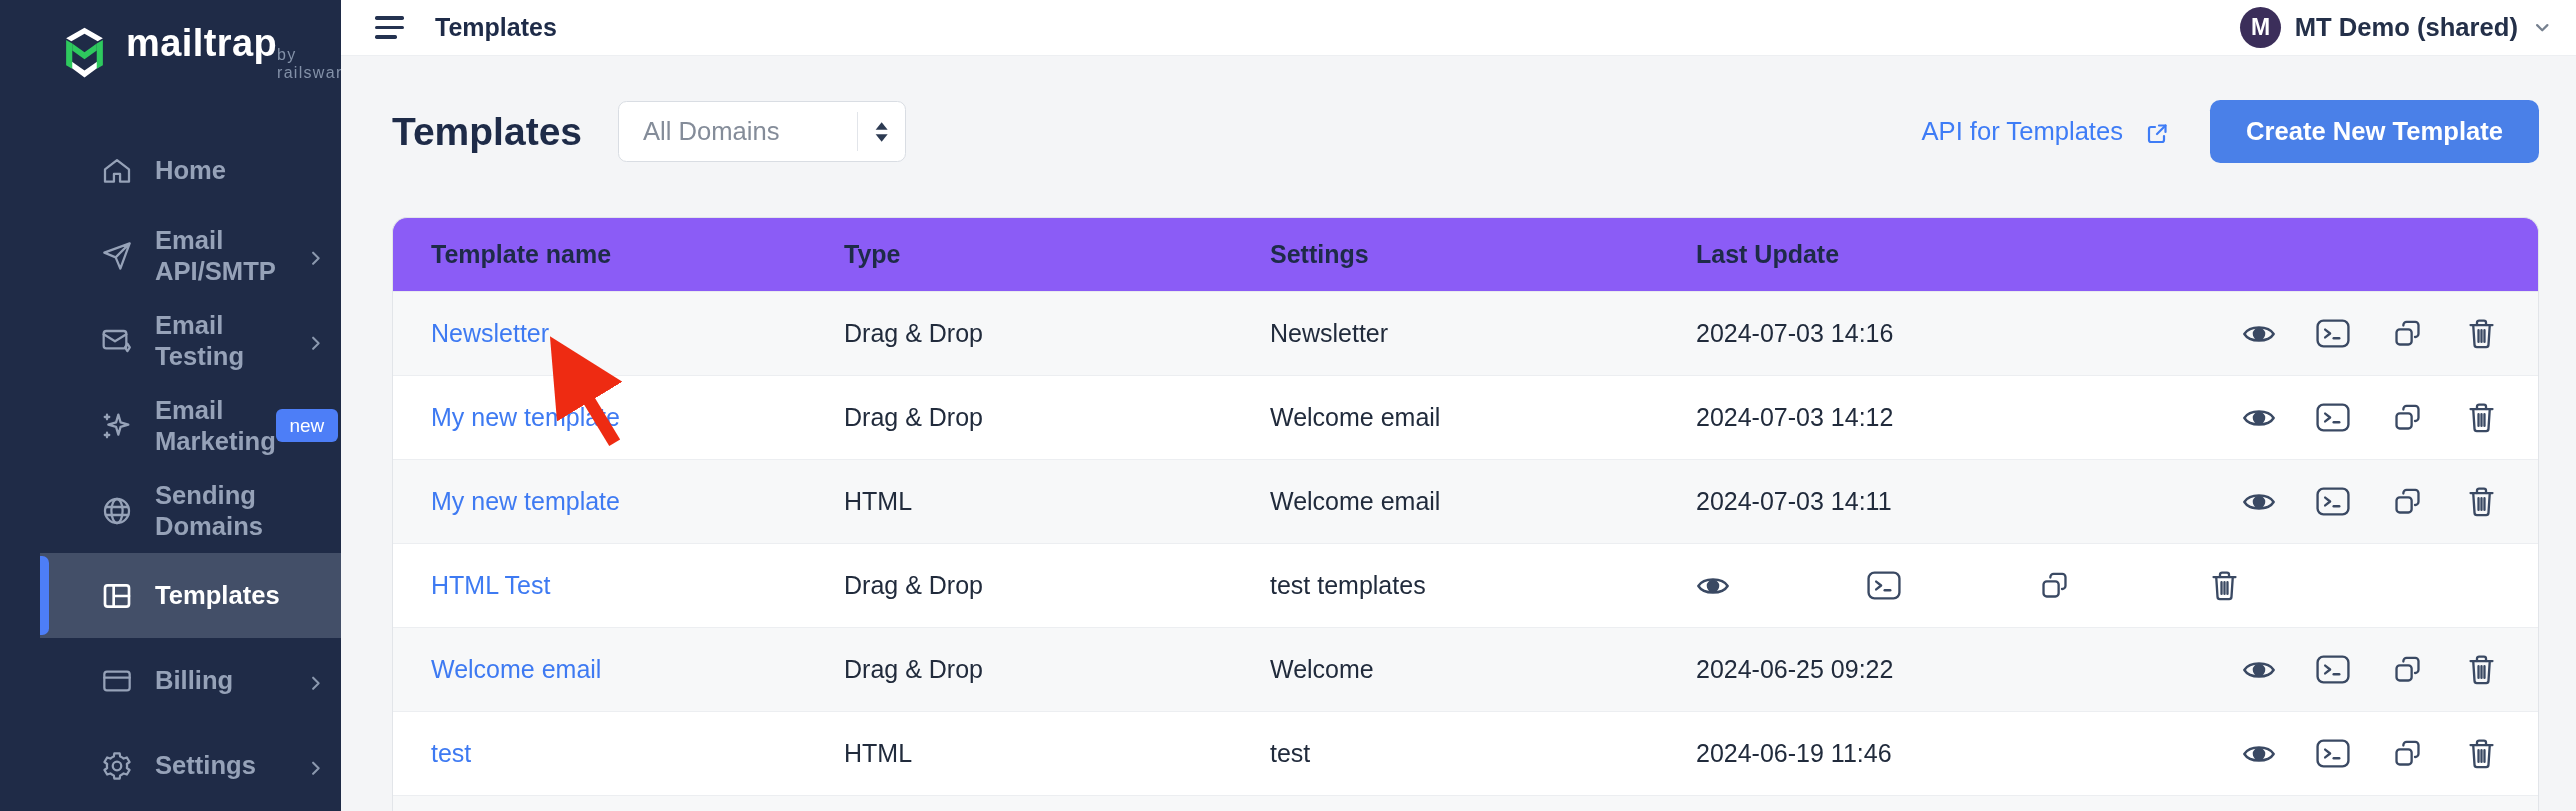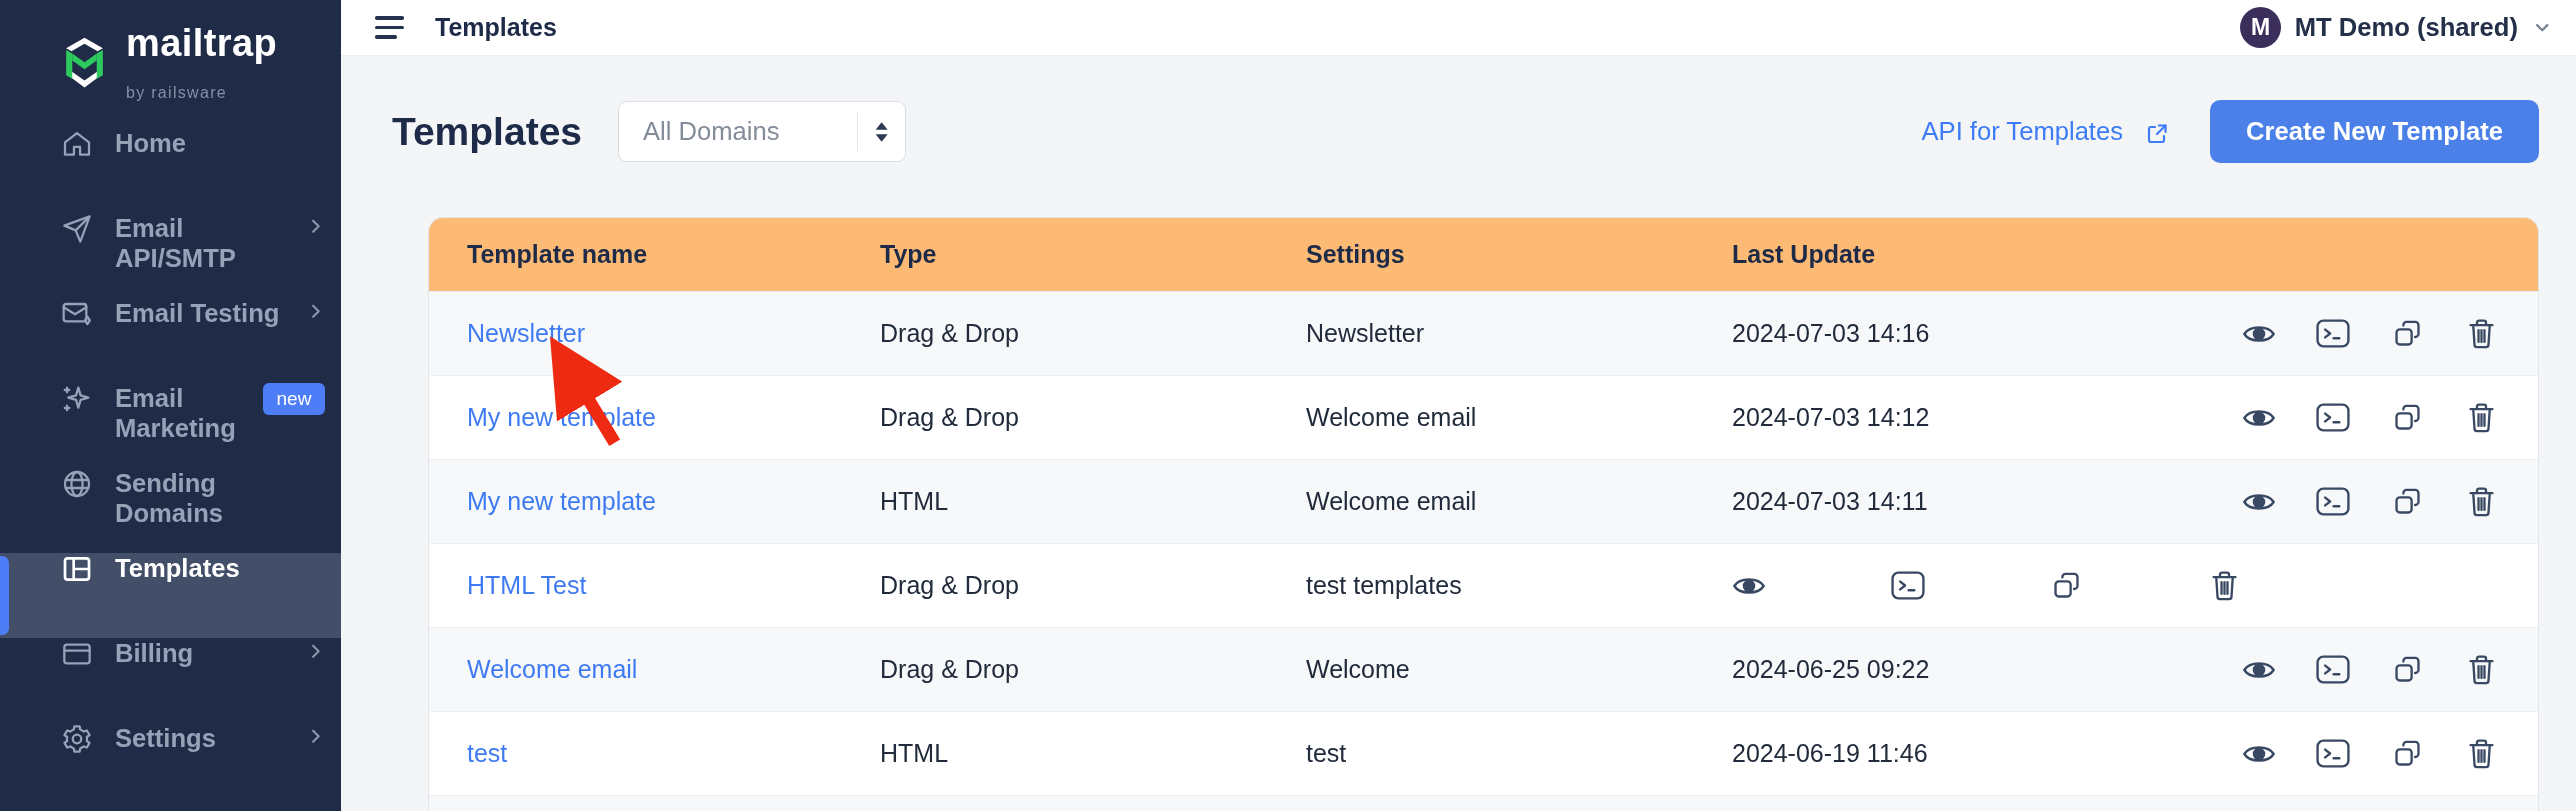--- a/index.html
+++ b/index.html
@@ -7,26 +7,26 @@
   body {
     width:2576px; height:811px; position:relative; overflow:hidden;
     font-family:"Liberation Sans", sans-serif;
     background:#f4f5f7;
     -webkit-font-smoothing:antialiased;
   }
   
   .sidebar { position:absolute; left:0; top:0; width:341px; height:811px; background:#1f2b47; }
   .logo { display:flex; align-items:center; gap:17px; padding:24px 0 0 60px; cursor:pointer; }
   .logo-mark { width:49px; height:56px; flex:none; }
-  .logo-text { display:flex; flex-direction:column; }
+  .logo-text { display:flex; flex-direction:row; }
   .brand { font-size:38px; font-weight:700; color:#ffffff; line-height:1; letter-spacing:0.4px; }
   .byline { font-size:16px; color:#8391a8; margin-top:22px; letter-spacing:1.3px; }
   .nav { position:absolute; top:128px; left:0; right:0; }
-  .nav-item { position:relative; height:85px; display:flex; align-items:flex-start;
-    padding:0 16px 0 61px; font-size:25.6px; font-weight:600; color:#96a2b8; cursor:pointer; }
+  .nav-item { position:relative; height:85px; display:flex; align-items:center;
+    padding:0 16px 0 61px; font-size:25.6px; font-weight:600; color:#96a2b8; cursor:pointer;margin-left:40px; }
   .nav-icon { width:32px; height:32px; margin-right:22px; flex:none; display:flex; align-items:center; justify-content:center; }
   .nav-icon svg { width:32px; height:32px; stroke:currentColor; fill:none; stroke-width:1.7; stroke-linecap:round; stroke-linejoin:round; }
   .nav-label { flex:1; line-height:1.18; }
   .nav-chev { width:20.5px; height:20.5px; color:#8b98ae; flex:none; }
   .nav-chev svg { width:20.5px; height:20.5px; stroke:currentColor; fill:none; stroke-width:2.4; stroke-linecap:round; stroke-linejoin:round; }
   .nav-item.active { background:#434f68; color:#ffffff; font-weight:700; }
   .indicator { position:absolute; left:0; top:2.6px; bottom:2.6px; width:8.5px; background:#4d7ef7; border-radius:0 6.8px 6.8px 0; }
   .badge { background:#4d7ef7; color:#fff; font-size:19px; font-weight:400; padding:5.1px 13.6px; border-radius:6px; flex:none; }
   
   .topbar { position:absolute; left:341px; top:0; right:0; height:56px; background:#ffffff;
@@ -51,23 +51,23 @@
   .select-arrows { border-left:1.7px solid #e2e5ea; align-self:center; height:39px; width:48px;
     display:flex; align-items:center; justify-content:center; }
   .select-arrows svg { width:15.3px; height:22px; fill:#2c3a52; }
   .spacer { flex:1; }
   .api-link { display:flex; align-items:flex-end; gap:22px; font-size:25.6px; font-weight:500; color:#3e7cf6;
     margin-right:41px; cursor:pointer; text-decoration:none; }
   .api-link svg { width:24px; height:24px; stroke:#3e7cf6; fill:none; stroke-width:2.2; stroke-linecap:round; stroke-linejoin:round; }
   .create-btn { height:63px; padding:0 36px; background:#4a80e8; border:none; border-radius:10.2px; color:#fff;
     font-size:25.6px; font-weight:700; font-family:inherit; cursor:pointer; }
   
-  .card { position:absolute; left:51px; right:37px; top:161px; bottom:0; background:#fdba74;
+  .card { position:absolute; left:51px; right:37px; top:161px; bottom:0; background:#8b5cf6;
     border:1.7px solid #e2e5e9; border-bottom:none; border-radius:15.3px 15.3px 0 0; overflow:hidden;
-    display:flex; flex-direction:column;margin-left:36px; }
+    display:flex; flex-direction:column; }
   .thead, .trow { display:grid; grid-template-columns:413px 426px 426px 1fr 256px; align-items:center;
     padding:0 40px 0 38px; flex:none; }
   .thead { height:74px; font-size:25px; font-weight:700; color:#1e2b48; border-bottom:1.7px solid #e9ebee; }
   .trow { height:84px; font-size:25px; color:#212b3c; border-bottom:1.7px solid #eceef1; background:#fff; }
   .trow.alt { background:#f7f8f9; }
   .cell-name { color:#3e7af2; text-decoration:none; cursor:pointer; justify-self:start; }
   .actions { display:flex; justify-content:space-between; align-items:center; }
   .act { width:34px; height:34px; color:#3a4963; cursor:pointer; display:flex; align-items:center; justify-content:center; }
   .act svg { stroke:currentColor; fill:none; stroke-width:1.8; stroke-linecap:round; stroke-linejoin:round; }
   .stub-row { flex:1; background:#f7f8f9; }

